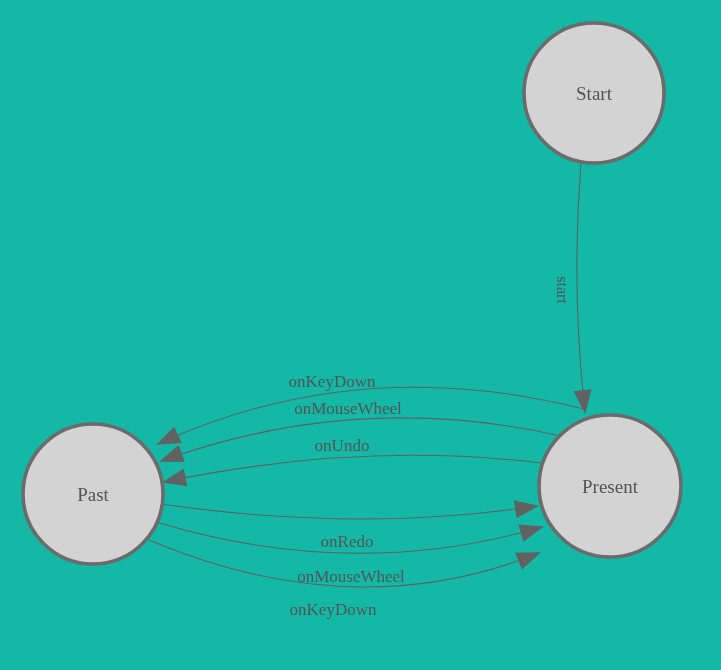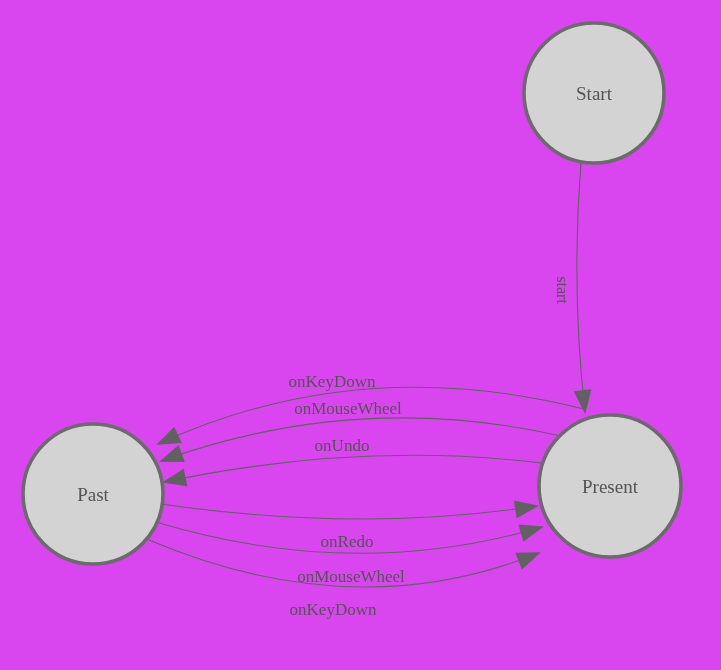--- a/index.html
+++ b/index.html
@@ -5,21 +5,21 @@
   html, body {
     margin: 0;
     padding: 0;
     background: #ffffff;
     font-family: "Liberation Serif", serif;
   }
   .stage {
     position: relative;
     width: 721px;
     height: 670px;
-    background: #d946ef;
+    background: #14b8a6;
     overflow: hidden;
   }
   svg { display: block; }
   .node-circle {
     stroke-width: 3.6px;
   }
   .node-label {
     font-family: "Liberation Serif", serif;
     font-size: 19px;
     text-anchor: middle;

